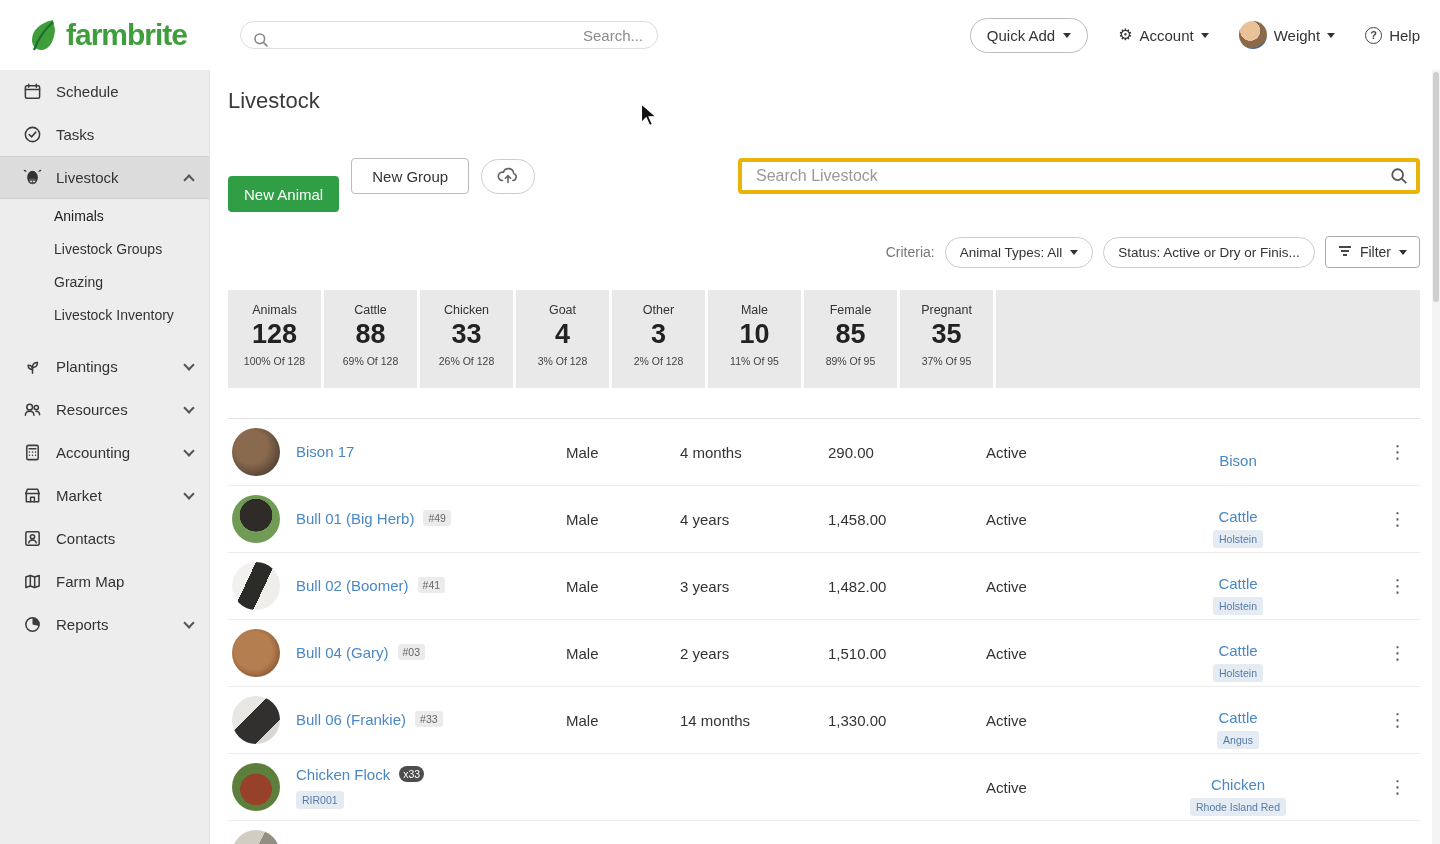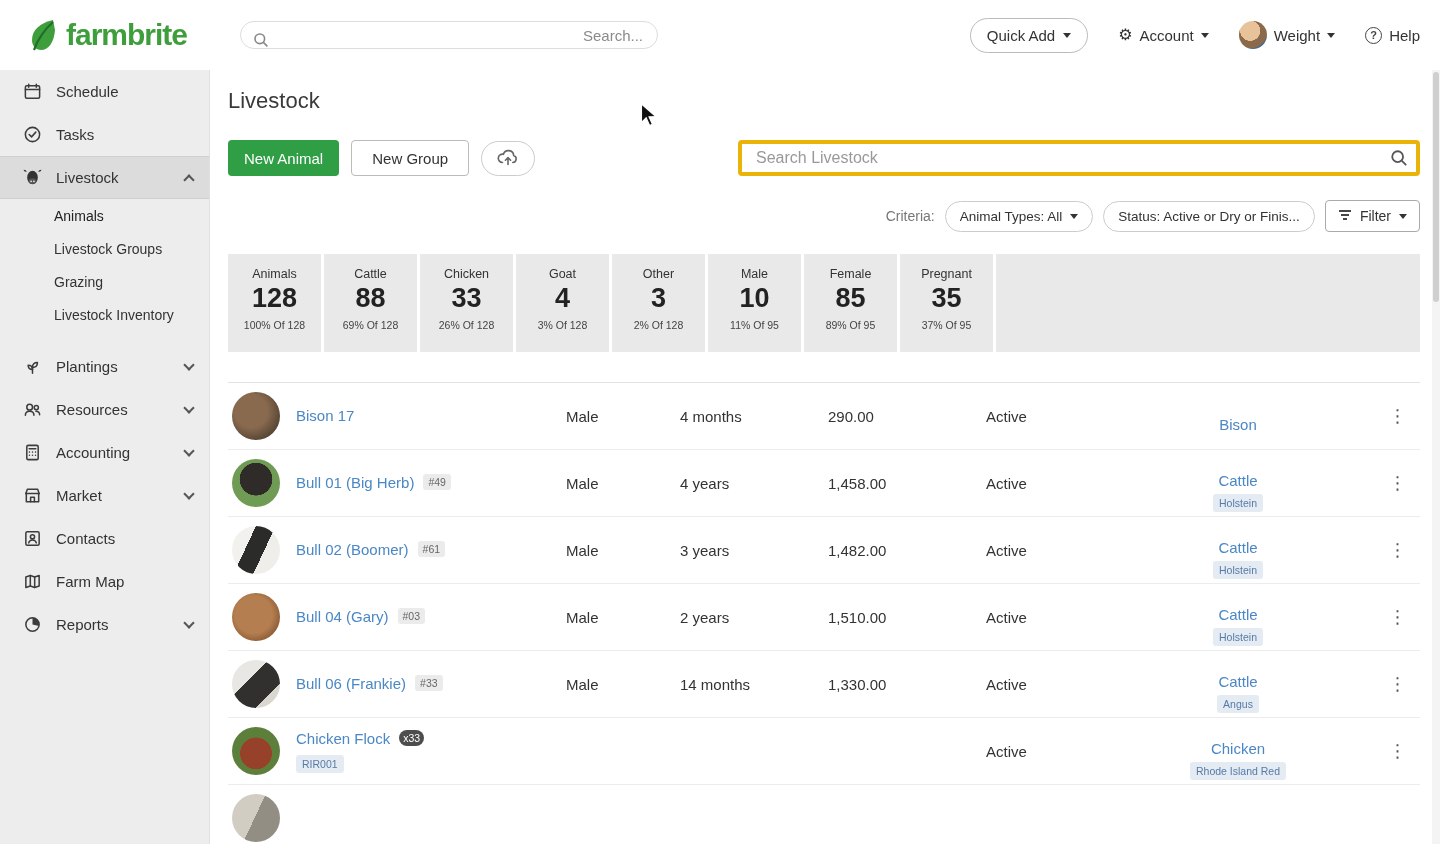--- a/index.html
+++ b/index.html
@@ -30,21 +30,21 @@
   .side-item.active-parent { background:#dcdcdc; border-top:1px solid #d0d0d0; border-bottom:1px solid #d0d0d0; }
   .chev { width:8px; height:8px; border-right:2px solid #555; border-bottom:2px solid #555; transform:rotate(45deg); margin-top:-4px; }
   .chev.up { transform:rotate(-135deg); margin-top:4px; }
   .sub-item { height:33px; display:flex; align-items:center; padding-left:54px; font-size:14px; color:#333; cursor:pointer; }
   .sub-item.active { color:#222; }
 
   
   .main { position:absolute; top:70px; left:210px; right:0; bottom:0; background:#fff; padding:0 20px 0 18px; overflow:hidden; }
   .page-title { margin-top:18px; font-size:22px; font-weight:400; color:#3a3a3a; }
   .actions-row { margin-top:26px; display:flex; align-items:center; gap:12px; }
-  .btn-green { background:#2f9e44; color:#fff; border:none; border-radius:4px; height:36px; padding:0 16px; font-size:15px; font-family:inherit; cursor:pointer; }
+  .btn-green { background:#2f9e44; color:#fff; border:none; border-radius:4px; height:36px; padding:0 16px; font-size:15px; font-family:inherit; cursor:pointer;margin-top:36px; }
   .btn-white { background:#fff; color:#333; border:1px solid #bbb; border-radius:4px; height:36px; padding:0 20px; font-size:15px; font-family:inherit; cursor:pointer; }
   .btn-upload { background:#fff; border:1px solid #ccc; border-radius:18px; height:35px; width:54px; display:flex; align-items:center; justify-content:center; cursor:pointer; }
   .livestock-search { position:relative; margin-left:auto; width:682px; }
   .livestock-search input { width:100%; height:36px; border:4px solid #eab308; border-radius:4px; padding:0 40px 0 14px; font-size:16px; color:#333; outline:none; font-family:inherit; }
   .livestock-search input::placeholder { color:#999; }
   .livestock-search .mag { position:absolute; right:12px; top:9px; }
 
   .criteria-row { margin-top:24px; display:flex; align-items:center; justify-content:flex-end; gap:10px; font-size:14px; }
   .criteria-label { color:#777; }
   .pill { display:flex; align-items:center; gap:8px; border:1px solid #ccc; border-radius:17px; height:31px; padding:0 14px; font-size:13.5px; color:#333; background:#fff; cursor:pointer; white-space:nowrap; }
@@ -372,21 +372,21 @@
         <span class="breed-badge">Holstein</span>
       </div>
       <div class="kebab">⋮</div>
     </div>
 
     <div class="trow">
       <div>
           <span class="avatar av2"></span>
         </div>
       <div class="animal-cell">
-        <span class="blue-link">Bull 02 (Boomer)</span><span class="tag-badge">#61</span>
+        <span class="blue-link">Bull 02 (Boomer)</span><span class="tag-badge">#41</span>
       </div>
       <div class="cell-text">Male</div>
       <div class="cell-text">3 years</div>
       <div class="cell-text">1,482.00</div>
       <div class="cell-text">Active</div>
       <div class="type-cell">
         <span class="blue-link">Cattle</span>
         <span class="breed-badge">Holstein</span>
       </div>
       <div class="kebab">⋮</div>

